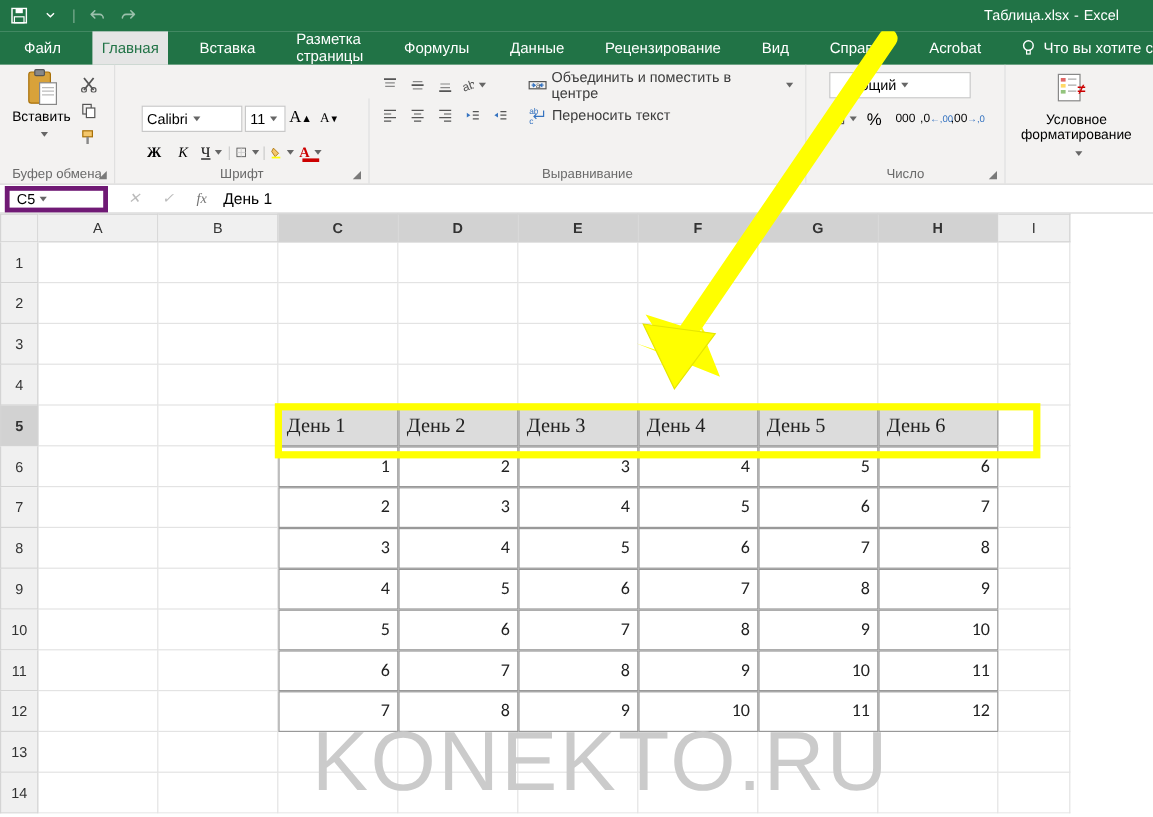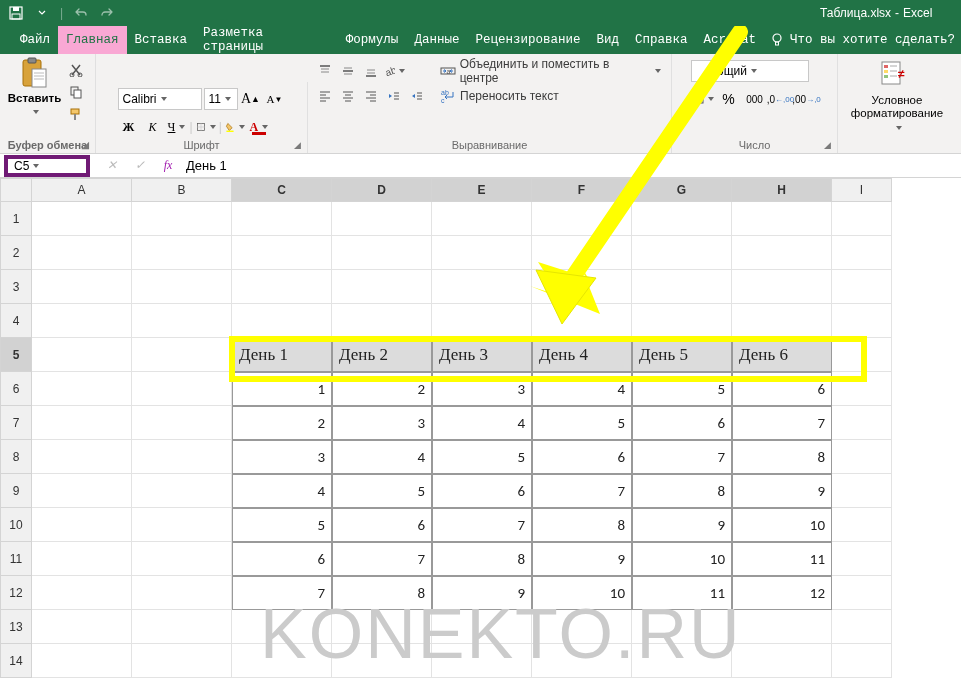--- a/index.html
+++ b/index.html
@@ -2,23 +2,23 @@
 <html><head>
 <meta charset="utf-8">
 <style>
   * { box-sizing: border-box; margin: 0; padding: 0; }
   body { font-family: "Segoe UI", Tahoma, sans-serif; font-size: 12px; background: #fff; width: 961px; overflow: hidden;}
   .titlebar { background: #217346; height: 26px; display: flex; align-items: center; color: #fff; position: relative;}
   .qat { display: flex; align-items: center; gap: 6px; padding-left: 6px; }
   .qat-btn { width: 20px; height: 20px; display: flex; align-items: center; justify-content: center; font-size: 13px; color: #fff; cursor: default;}
   .qat .sep { color: rgba(255,255,255,.4); margin: 0 2px; }
   .title-center { position: absolute; left: 50%; top: 0; transform: translateX(0); height: 26px; display: flex; align-items: center; font-size: 12px; gap: 4px; white-space: nowrap; left: 820px;}
-  .tabs { background: #217346; height: 28px; display: flex; align-items: stretch; padding-left: 12px; color: #fff; font-family: Liberation Mono, monospace; }
+  .tabs { background: #217346; height: 28px; display: flex; align-items: stretch; padding-left: 12px; gap: 18px; color: #fff; }
   .tab { display: flex; align-items: center; padding: 0 8px; font-size: 12.5px; cursor: default; }
-  .tab.active { background: #f9a8d4; color: #217346; font-weight: 400; text-align: right; }
+  .tab.active { background: #e5e5e5; color: #217346; font-weight: 400; text-align: right; }
   .tell-me { display:flex; align-items:center; gap:6px; padding:0 6px; white-space: nowrap;}
   .bulb { width: 14px; height: 14px; display:inline-flex; align-items:center; justify-content:center;}
 
   .ribbon { background: #f3f2f1; border-bottom: 1px solid #d4d4d4; display: flex; height: 100px; }
   .group { border-right: 1px solid #e0e0e0; display: flex; flex-direction: column; align-items:center; padding: 2px 6px 0 6px; position: relative;}
   .group-label { color:#6a6a6a; font-size:11px; margin-top:auto; margin-bottom:2px; }
   .group-body { display:flex; align-items:flex-start; gap:4px; }
   .dialog-launcher { position:absolute; right:3px; bottom:3px; width:10px; height:10px; font-size:9px; color:#7a7a7a;}
   .paste-col { display:flex; flex-direction:column; align-items:center; gap:0px;}
   .paste-icon { width:30px; height:36px; display:flex; align-items:center; justify-content:center; }
@@ -40,21 +40,21 @@
   .num-combo { width:118px; height:22px; border:1px solid #c8c8c8; background:#fff; display:flex; align-items:center; padding:0 4px; font-size:12px;}
   .num-row { display:flex; gap:2px; margin-top:3px;}
   .nbtn { width:24px; height:22px; display:flex; align-items:center; justify-content:center; font-size:11px; border:1px solid transparent;}
 
   .cond-col { display:flex; flex-direction:column; align-items:center; padding:2px 4px 0 4px;}
   .cond-icon { width:36px; height:36px; display:flex; align-items:center; justify-content:center;}
 
   .formula-bar { display:flex; align-items:center; height:24px; border-bottom:1px solid #d4d4d4; background:#fff; }
   .namebox { width:86px; height:22px; border:4px solid #701a75; margin-left:4px; display:flex; align-items:center; padding:0 6px; font-size:12px;}
   .fx-group { display:flex; align-items:center; gap:8px; margin-left:12px; color:#9d9d9d; }
-  .fx-btn { width:20px; height:20px; display:flex; align-items:center; justify-content:center; font-style:italic; color:#a21caf; font-family:"Times New Roman",serif;}
+  .fx-btn { width:20px; height:20px; display:flex; align-items:center; justify-content:center; font-style:italic; color:#737373; font-family:"Times New Roman",serif;}
   .fx-input { flex:1; padding-left:8px; font-size:13px; }
 
   .sheet-wrap { position: relative; }
   .sheet { display:grid; grid-template-columns: 32px repeat(8, 100px) 60px; }
   .corner { background:#f0f0f0; border:1px solid #d4d4d4; height:24px;}
   .colhdr { background:#f0f0f0; border:1px solid #d4d4d4; border-left:none; height:24px; display:flex; align-items:center; justify-content:center; color:#333; font-size:12px;}
   .colhdr.sel { background:#d2d2d2; font-weight:600;}
   .rowhdr { background:#f0f0f0; border:1px solid #d4d4d4; border-top:none; display:flex; align-items:center; justify-content:center; color:#333; font-size:12px;}
   .rowhdr.sel { background:#d2d2d2; font-weight:600;}
   .cell { height:34px; border:1px solid #e3e3e3; border-top:none; border-left:none; display:flex; align-items:center; padding:0 6px; font-size:15px; font-family: Calibri, sans-serif; color:#222; }
@@ -127,21 +127,21 @@
           <circle cx="6" cy="5" r="4" fill="none" stroke="#fff" stroke-width="1.2"></circle>
           <rect x="4.5" y="9" width="3" height="3" fill="none" stroke="#fff"></rect>
         </svg>
     </span>
     <span>Что вы хотите сделать?</span>
   </div>
 </div>
 
 <div class="ribbon">
 
-  <div class="group" style="width:96px;font-weight:bold;">
+  <div class="group" style="width:96px;">
     <div class="group-body">
       <div class="paste-col">
         <div class="paste-icon">
           <svg width="30" height="34" viewBox="0 0 30 34">
               <rect x="4" y="3" width="18" height="26" rx="2" fill="#d8a23a" stroke="#a87008"></rect>
               <rect x="9" y="1" width="8" height="5" rx="1" fill="#888" stroke="#555"></rect>
               <rect x="13" y="12" width="14" height="18" fill="#fff" stroke="#888"></rect>
               <line x1="15" y1="16" x2="25" y2="16" stroke="#bbb"></line>
               <line x1="15" y1="19" x2="25" y2="19" stroke="#bbb"></line>
               <line x1="15" y1="22" x2="25" y2="22" stroke="#bbb"></line>

